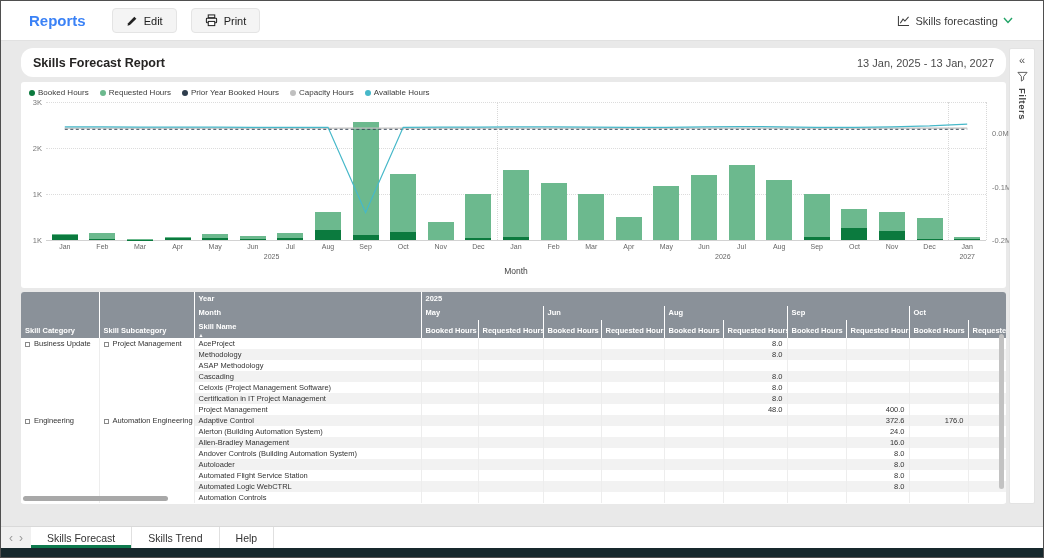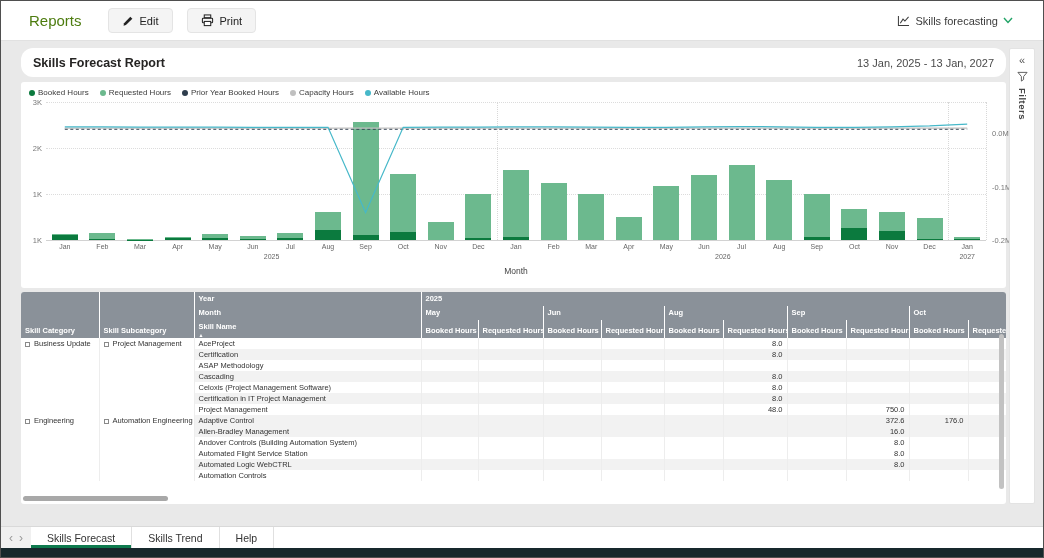--- a/index.html
+++ b/index.html
@@ -2,21 +2,21 @@
 <html><head>
 <meta charset="utf-8">
 <style>
   html,body{margin:0;padding:0;background:#fff;}
   *{box-sizing:border-box;}
   .screen{position:relative;width:1044px;height:558px;border:1px solid #4f4f4f;background:#e9e9e9;
           font-family:"Liberation Sans",sans-serif;overflow:hidden;}
   
   .topbar{position:absolute;top:0;left:0;right:0;height:40px;background:#fff;border-bottom:1px solid #e1e1e1;
           display:flex;align-items:center;padding-left:28px;}
-  .topbar-title{font-weight:400;font-size:15px;color:#4d7c0f;margin-right:26px;}
+  .topbar-title{font-weight:700;font-size:15px;color:#3b82f6;margin-right:26px;}
   .btn{display:inline-flex;align-items:center;gap:6px;background:#f4f4f4;border:1px solid #e4e4e4;border-radius:4px;
        height:25px;padding:0 13px;font-size:11px;color:#222;margin-right:14px;cursor:pointer;}
   .selector{margin-left:auto;margin-right:30px;display:flex;align-items:center;gap:5px;font-size:11px;color:#3b3b3b;cursor:pointer;}
   
   .title-card{position:absolute;left:20px;top:47px;width:985px;height:29px;background:#fff;border-radius:12px;
               display:flex;align-items:center;justify-content:space-between;padding:0 12px;}
   .report-title{font-weight:700;font-size:12.5px;color:#252423;}
   .date-range{font-size:11px;color:#4a4a4a;}
   .chart-card{position:absolute;left:20px;top:81px;width:985px;height:206px;background:#fff;border-radius:3px;}
   .table-card{position:absolute;left:20px;top:291px;width:985px;height:212px;background:#fff;border-radius:3px;overflow:hidden;}
@@ -340,21 +340,21 @@
             <td class="val c"></td>
             <td class="val c">8.0</td>
             <td class="val c"></td>
             <td class="val c"></td>
             <td class="val c"></td>
             <td class="val c"></td>
           </tr>
           <tr class="stripe">
             <td></td>
             <td></td>
-            <td class="c">Certification</td>
+            <td class="c">Methodology</td>
             <td class="val c"></td>
             <td class="val c"></td>
             <td class="val c"></td>
             <td class="val c"></td>
             <td class="val c"></td>
             <td class="val c">8.0</td>
             <td class="val c"></td>
             <td class="val c"></td>
             <td class="val c"></td>
             <td class="val c"></td>
@@ -423,58 +423,88 @@
             <td></td>
             <td></td>
             <td class="c">Project Management</td>
             <td class="val c"></td>
             <td class="val c"></td>
             <td class="val c"></td>
             <td class="val c"></td>
             <td class="val c"></td>
             <td class="val c">48.0</td>
             <td class="val c"></td>
-            <td class="val c">750.0</td>
+            <td class="val c">400.0</td>
             <td class="val c"></td>
             <td class="val c"></td>
           </tr>
           <tr class="stripe">
             <td><span class="exp"></span>Engineering</td>
             <td><span class="exp"></span>Automation Engineering</td>
             <td class="c">Adaptive Control</td>
             <td class="val c"></td>
             <td class="val c"></td>
             <td class="val c"></td>
             <td class="val c"></td>
             <td class="val c"></td>
             <td class="val c"></td>
             <td class="val c"></td>
             <td class="val c">372.6</td>
             <td class="val c">176.0</td>
             <td class="val c"></td>
           </tr>
+          <tr>
+            <td></td>
+            <td></td>
+            <td class="c">Alerton (Building Automation System)</td>
+            <td class="val c"></td>
+            <td class="val c"></td>
+            <td class="val c"></td>
+            <td class="val c"></td>
+            <td class="val c"></td>
+            <td class="val c"></td>
+            <td class="val c"></td>
+            <td class="val c">24.0</td>
+            <td class="val c"></td>
+            <td class="val c"></td>
+          </tr>
           <tr class="stripe">
             <td></td>
             <td></td>
             <td class="c">Allen-Bradley Management</td>
             <td class="val c"></td>
             <td class="val c"></td>
             <td class="val c"></td>
             <td class="val c"></td>
             <td class="val c"></td>
             <td class="val c"></td>
             <td class="val c"></td>
             <td class="val c">16.0</td>
             <td class="val c"></td>
             <td class="val c"></td>
           </tr>
           <tr>
             <td></td>
             <td></td>
             <td class="c">Andover Controls (Building Automation System)</td>
+            <td class="val c"></td>
+            <td class="val c"></td>
+            <td class="val c"></td>
+            <td class="val c"></td>
+            <td class="val c"></td>
+            <td class="val c"></td>
+            <td class="val c"></td>
+            <td class="val c">8.0</td>
+            <td class="val c"></td>
+            <td class="val c"></td>
+          </tr>
+          <tr class="stripe">
+            <td></td>
+            <td></td>
+            <td class="c">Autoloader</td>
             <td class="val c"></td>
             <td class="val c"></td>
             <td class="val c"></td>
             <td class="val c"></td>
             <td class="val c"></td>
             <td class="val c"></td>
             <td class="val c"></td>
             <td class="val c">8.0</td>
             <td class="val c"></td>
             <td class="val c"></td>

